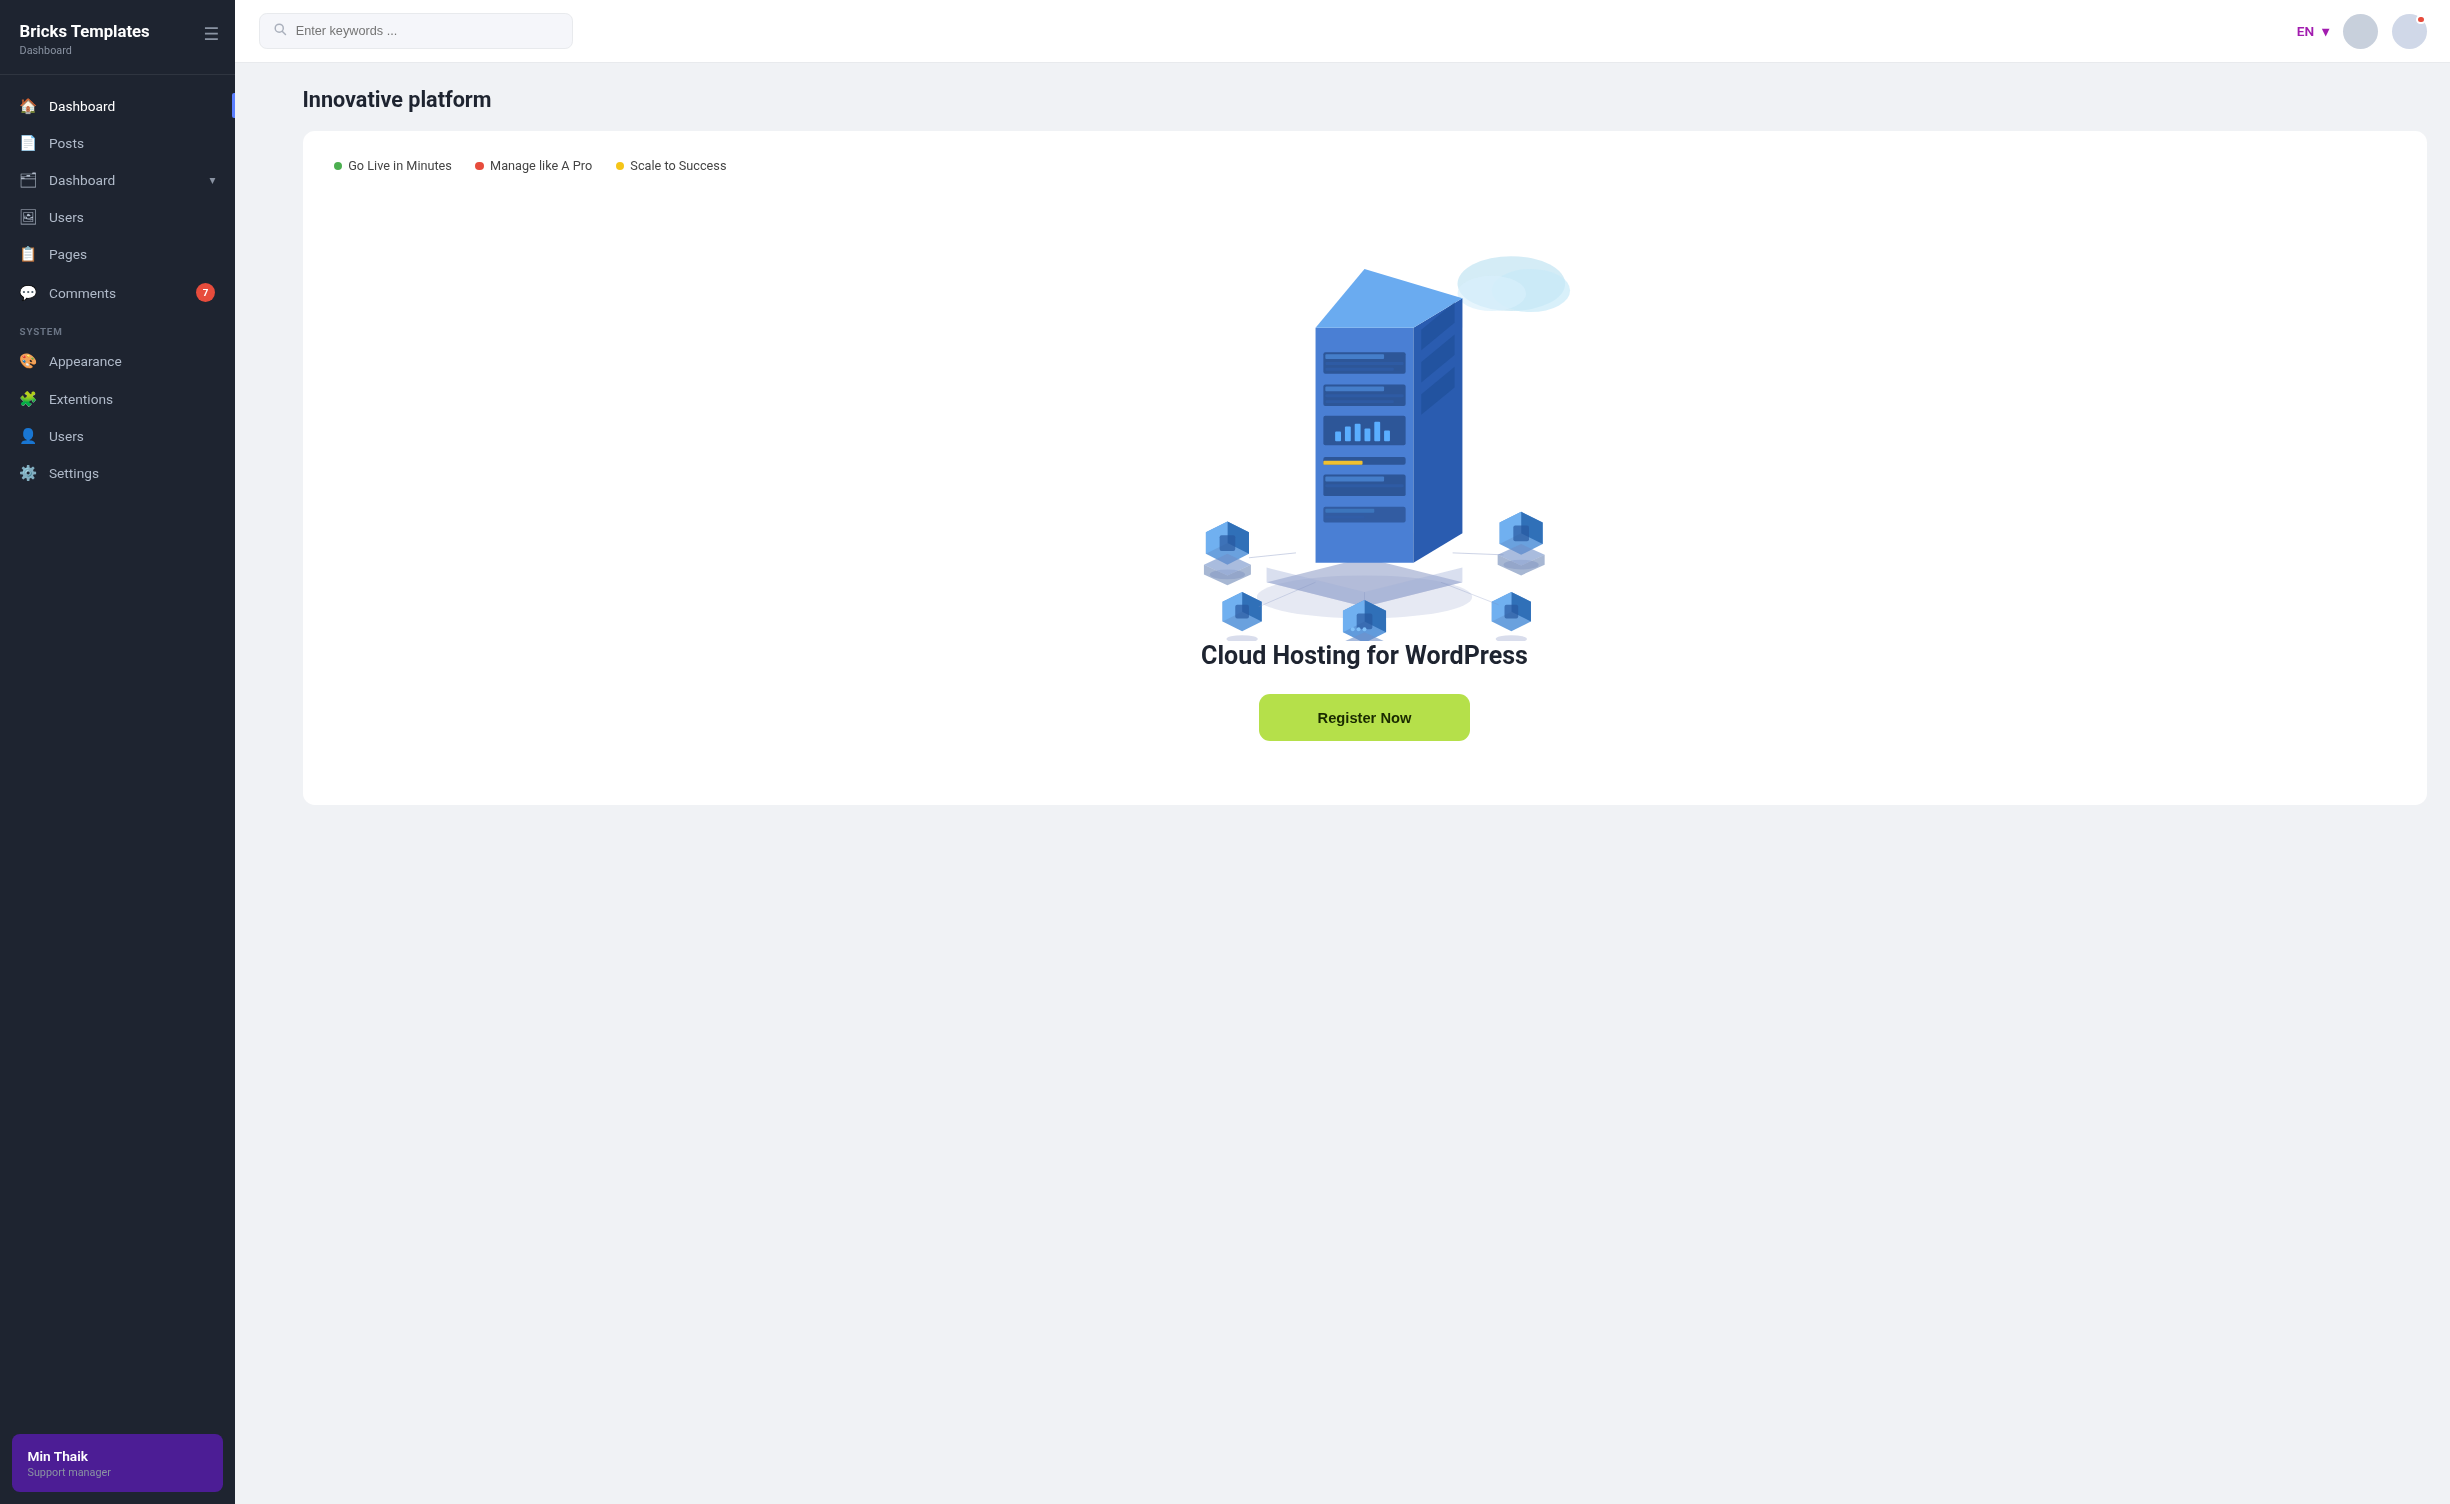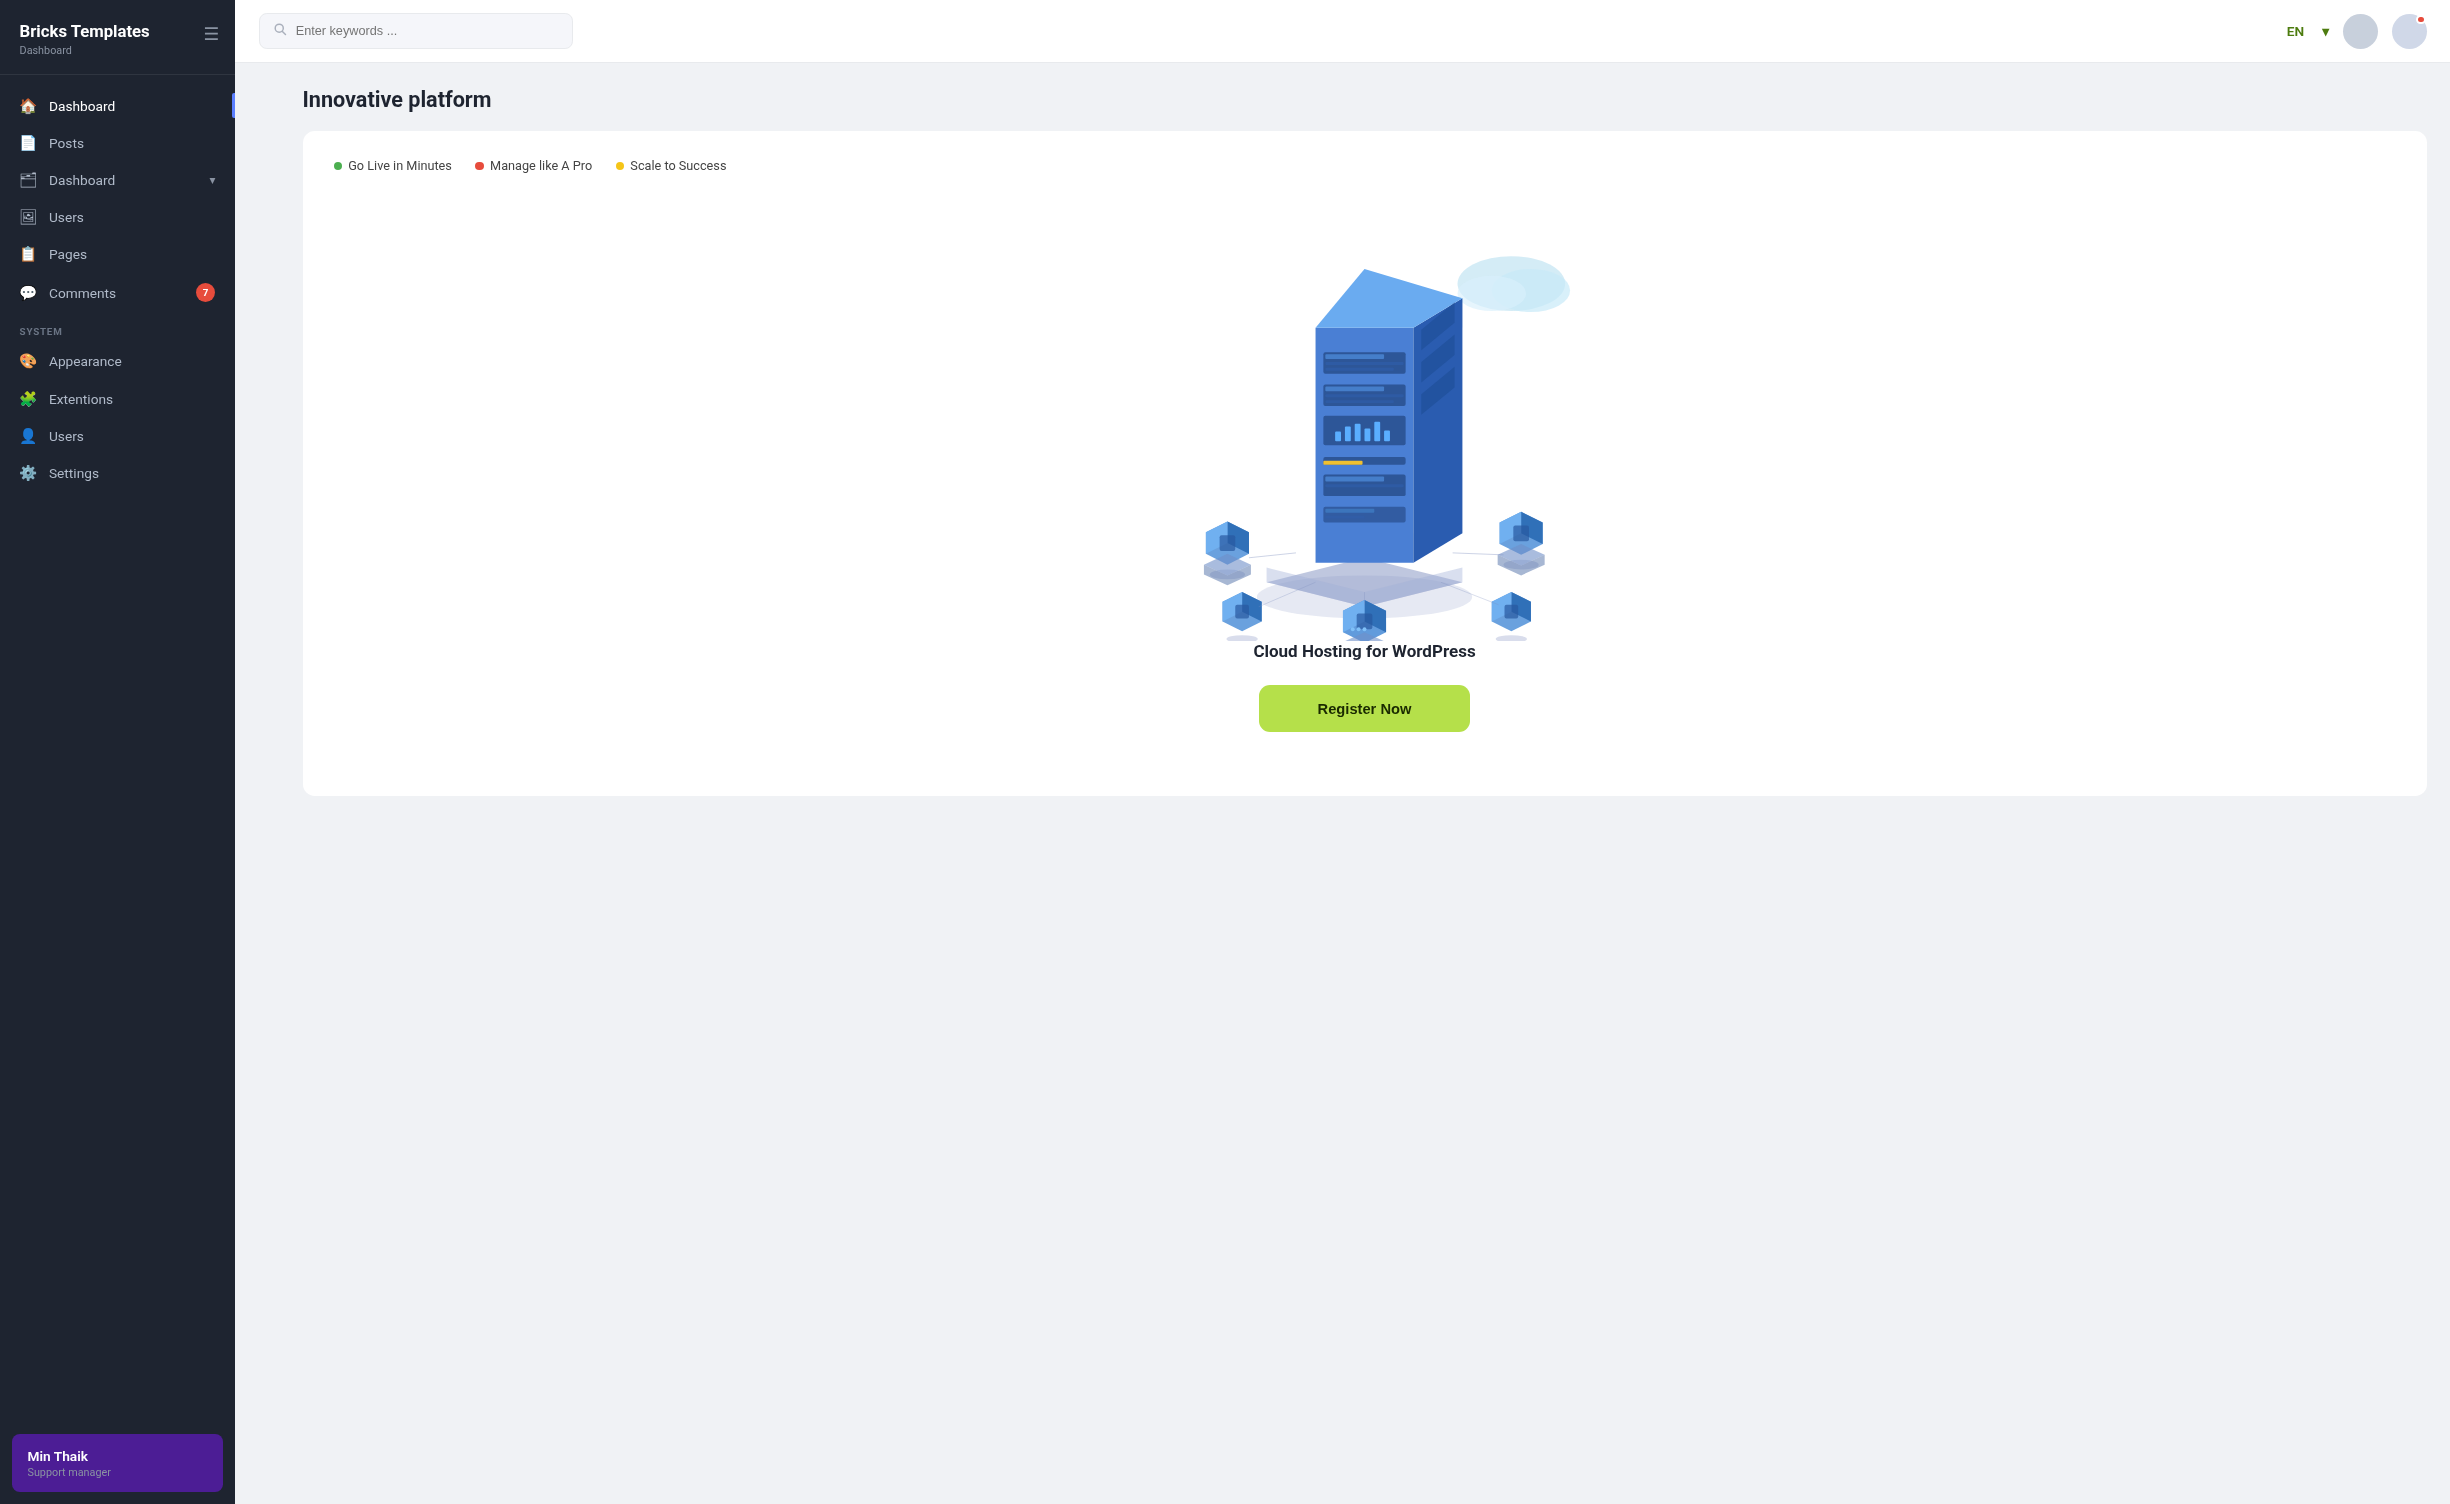--- a/index.html
+++ b/index.html
@@ -161,24 +161,24 @@
     }
     .topbar-right {
       margin-left: auto;
       display: flex;
       align-items: center;
       gap: 13.7px;
     }
     .lang-selector {
       display: flex;
       align-items: center;
-      gap: 18px;
+      gap: 8px;
       font-size: 13.7px;
       font-weight: 600;
-      color: #4d7c0f;
+      color: #a21caf;
       cursor: pointer;
     }
     .avatar {
       width: 35px;
       height: 35px;
       border-radius: 50%;
       background: #c8d0dc;
       cursor: pointer;
     }
     .avatar-notif {
@@ -244,21 +244,21 @@
     
     .illustration-container {
       display: flex;
       flex-direction: column;
       align-items: center;
       padding: 19.6px 0 29px;
     }
 
     
     .cloud-text {
-      font-size: 17px;
+      font-size: 25px;
       font-weight: 700;
       color: #1e2430;
       text-align: center;
       margin-bottom: 23.5px;
     }
     .register-btn {
       background: #b5e04a;
       color: #1a2a00;
       font-size: 14.7px;
       font-weight: 700;

